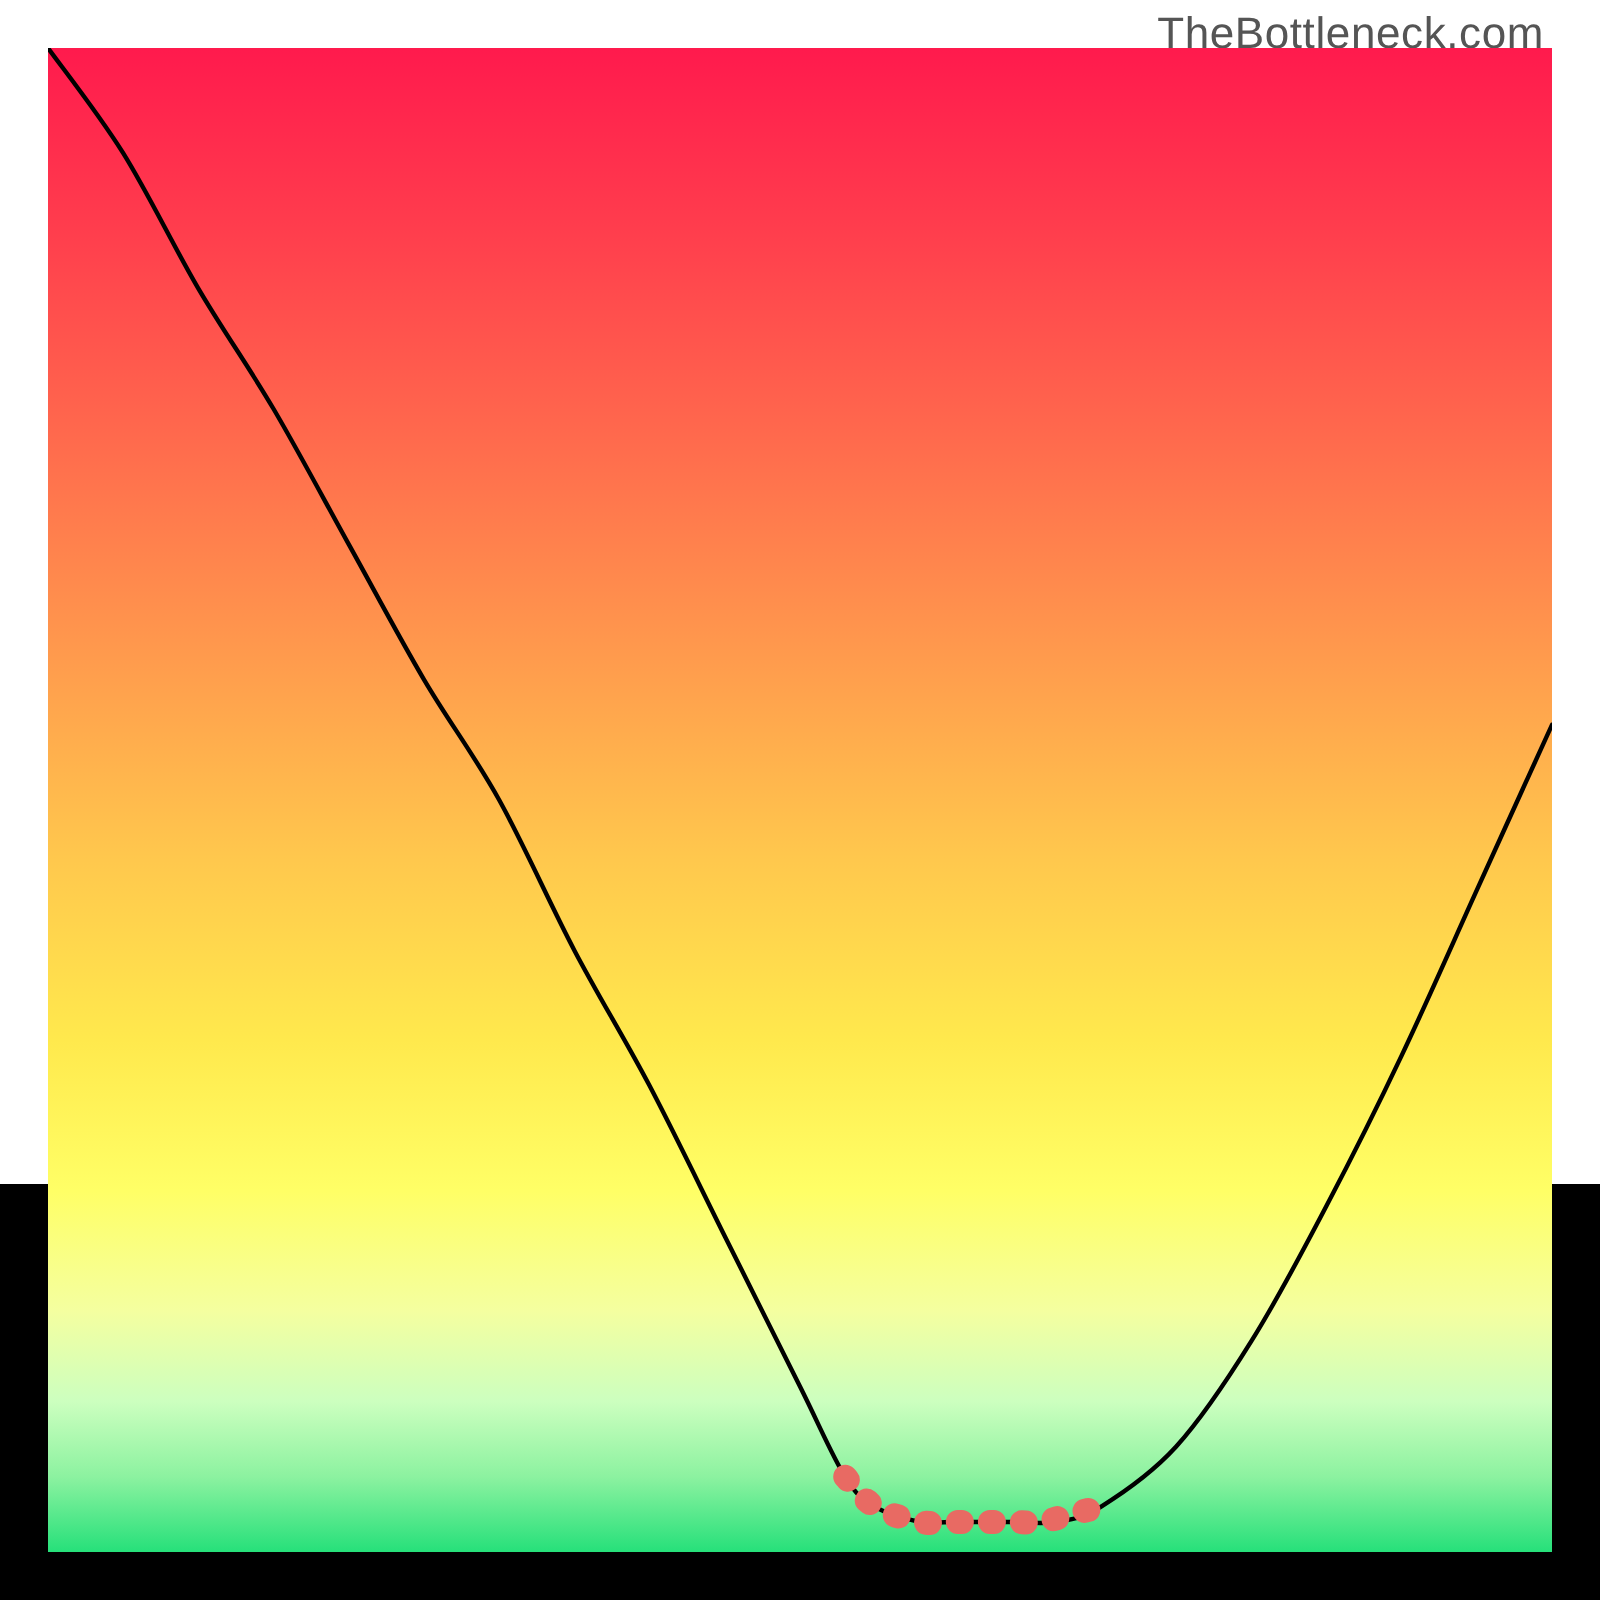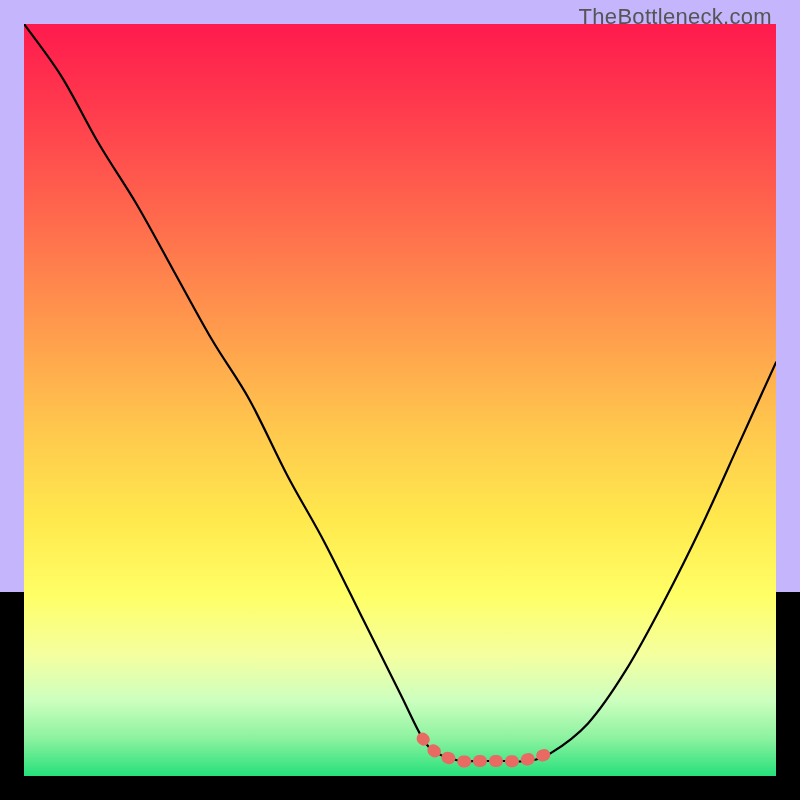--- a/index.html
+++ b/index.html
@@ -7,21 +7,21 @@
     padding: 0;
     background: #000;
     width: 800px;
     height: 800px;
     overflow: hidden;
     font-family: Arial, Helvetica, sans-serif;
   }
   .outer {
     width: 800px;
     height: 592px;
-    background: #c4b5fd;
+    background: #ffffff;
     position: relative;
     text-decoration: underline;
   }
   .plot {
     position: absolute;
     left: 24px;
     top: 24px;
     width: 752px;
     height: 752px;
     

